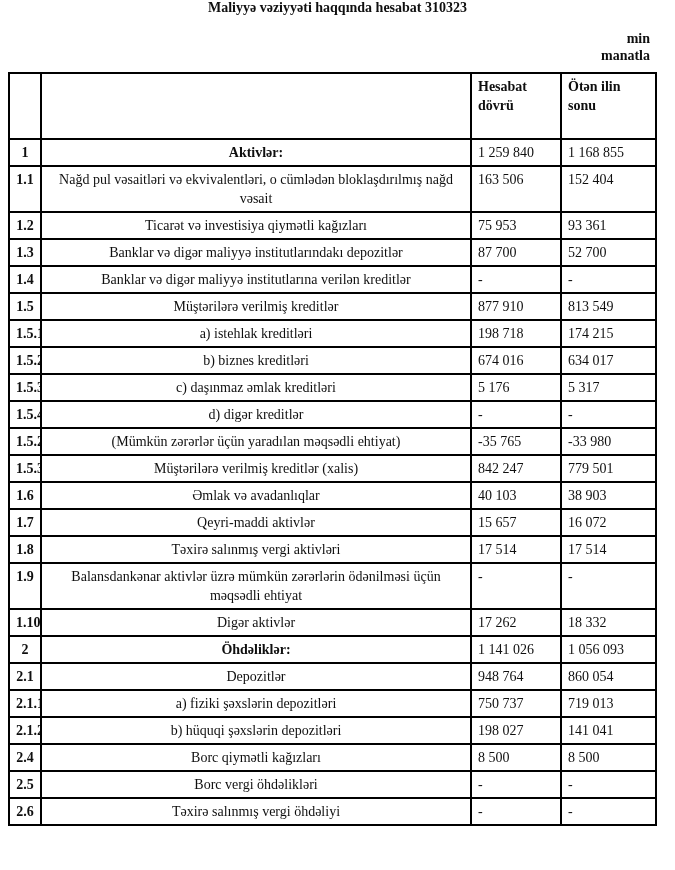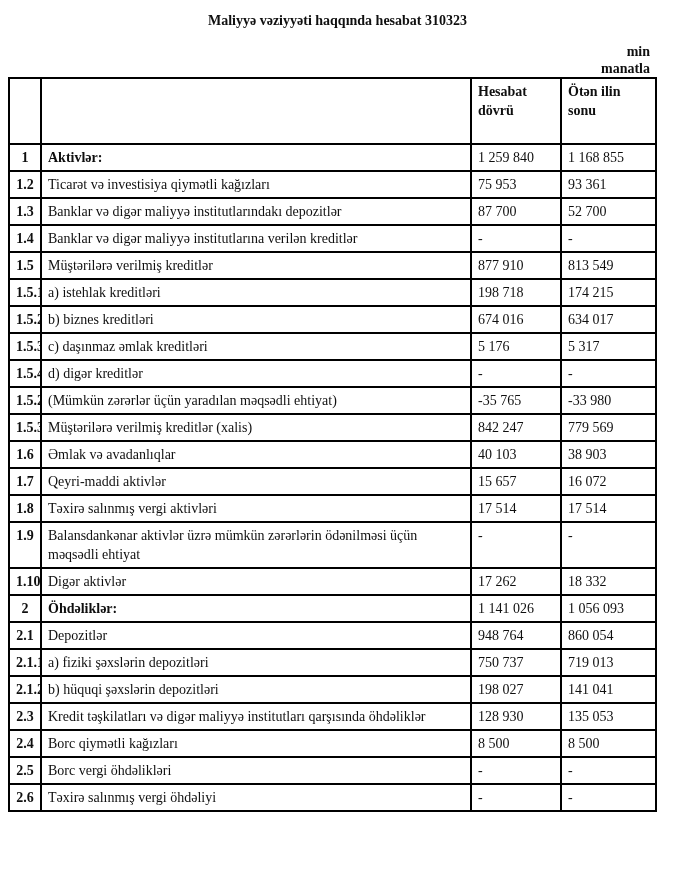--- a/index.html
+++ b/index.html
@@ -8,28 +8,27 @@
     background: #ffffff;
   }
   body {
     width: 675px;
     height: 870px;
     font-family: "Liberation Serif", "DejaVu Serif", serif;
     color: #0f0f0f;
     overflow: hidden;
   }
   .page-title {
-    margin-top: 13px;
     text-align: center;
     font-weight: bold;
     font-size: 14px;
     line-height: 16px;
   }
   .unit-note {
-    margin: 14px 25px 0 auto;
+    margin: 14px 25px 8px auto;
     width: 70px;
     text-align: right;
     font-weight: bold;
     font-size: 14px;
     line-height: 17px;
   }
   table.report {
     margin-left: 8px;
     width: 647px;
     border-collapse: collapse;
@@ -50,21 +49,21 @@
     height: 58px;
     padding-top: 5px;
   }
   td.num {
     font-weight: bold;
     text-align: center;
     padding-left: 2px;
     padding-right: 2px;
   }
   td.label {
-    text-align: left;
+    text-align: center;
     padding-left: 8px;
   }
   td.val {
     text-align: left;
     padding-left: 8px;
   }
   tr.section td.label { font-weight: bold; }
   tr.bold-values td.val { font-weight: normal; }
 </style>
 </head>
@@ -90,20 +89,26 @@
     </tr>
   </thead>
   <tbody>
       <tr class="section bold-values">
     <td class="num">1</td>
     <td class="label">Aktivlər:</td>
     <td class="val">1 259 840</td>
     <td class="val">1 168 855</td>
   </tr>
       <tr>
+    <td class="num">1.1</td>
+    <td class="label">Nağd pul vəsaitləri və  ekvivalentləri, o cümlədən bloklaşdırılmış nağd vəsait</td>
+    <td class="val">163 506</td>
+    <td class="val">152 404</td>
+  </tr>
+      <tr>
     <td class="num">1.2</td>
     <td class="label">Ticarət və investisiya qiymətli kağızları</td>
     <td class="val">75 953</td>
     <td class="val">93 361</td>
   </tr>
       <tr>
     <td class="num">1.3</td>
     <td class="label">Banklar və digər maliyyə institutlarındakı depozitlər</td>
     <td class="val">87 700</td>
     <td class="val">52 700</td>
@@ -147,21 +152,21 @@
       <tr>
     <td class="num">1.5.2</td>
     <td class="label">(Mümkün zərərlər üçün yaradılan məqsədli ehtiyat)</td>
     <td class="val">-35 765</td>
     <td class="val">-33 980</td>
   </tr>
       <tr>
     <td class="num">1.5.3</td>
     <td class="label">Müştərilərə verilmiş kreditlər (xalis)</td>
     <td class="val">842 247</td>
-    <td class="val">779 569</td>
+    <td class="val">779 501</td>
   </tr>
       <tr>
     <td class="num">1.6</td>
     <td class="label">Əmlak və avadanlıqlar</td>
     <td class="val">40 103</td>
     <td class="val">38 903</td>
   </tr>
       <tr>
     <td class="num">1.7</td>
     <td class="label">Qeyri-maddi aktivlər</td>
@@ -204,26 +209,20 @@
     <td class="val">750 737</td>
     <td class="val">719 013</td>
   </tr>
       <tr>
     <td class="num">2.1.2</td>
     <td class="label">b) hüquqi şəxslərin depozitləri</td>
     <td class="val">198 027</td>
     <td class="val">141 041</td>
   </tr>
       <tr>
-    <td class="num">2.3</td>
-    <td class="label">Kredit təşkilatları və digər maliyyə institutları qarşısında öhdəliklər</td>
-    <td class="val">128 930</td>
-    <td class="val">135 053</td>
-  </tr>
-      <tr>
     <td class="num">2.4</td>
     <td class="label">Borc qiymətli kağızları</td>
     <td class="val">8 500</td>
     <td class="val">8 500</td>
   </tr>
       <tr>
     <td class="num">2.5</td>
     <td class="label">Borc vergi öhdəlikləri</td>
     <td class="val">-</td>
     <td class="val">-</td>

